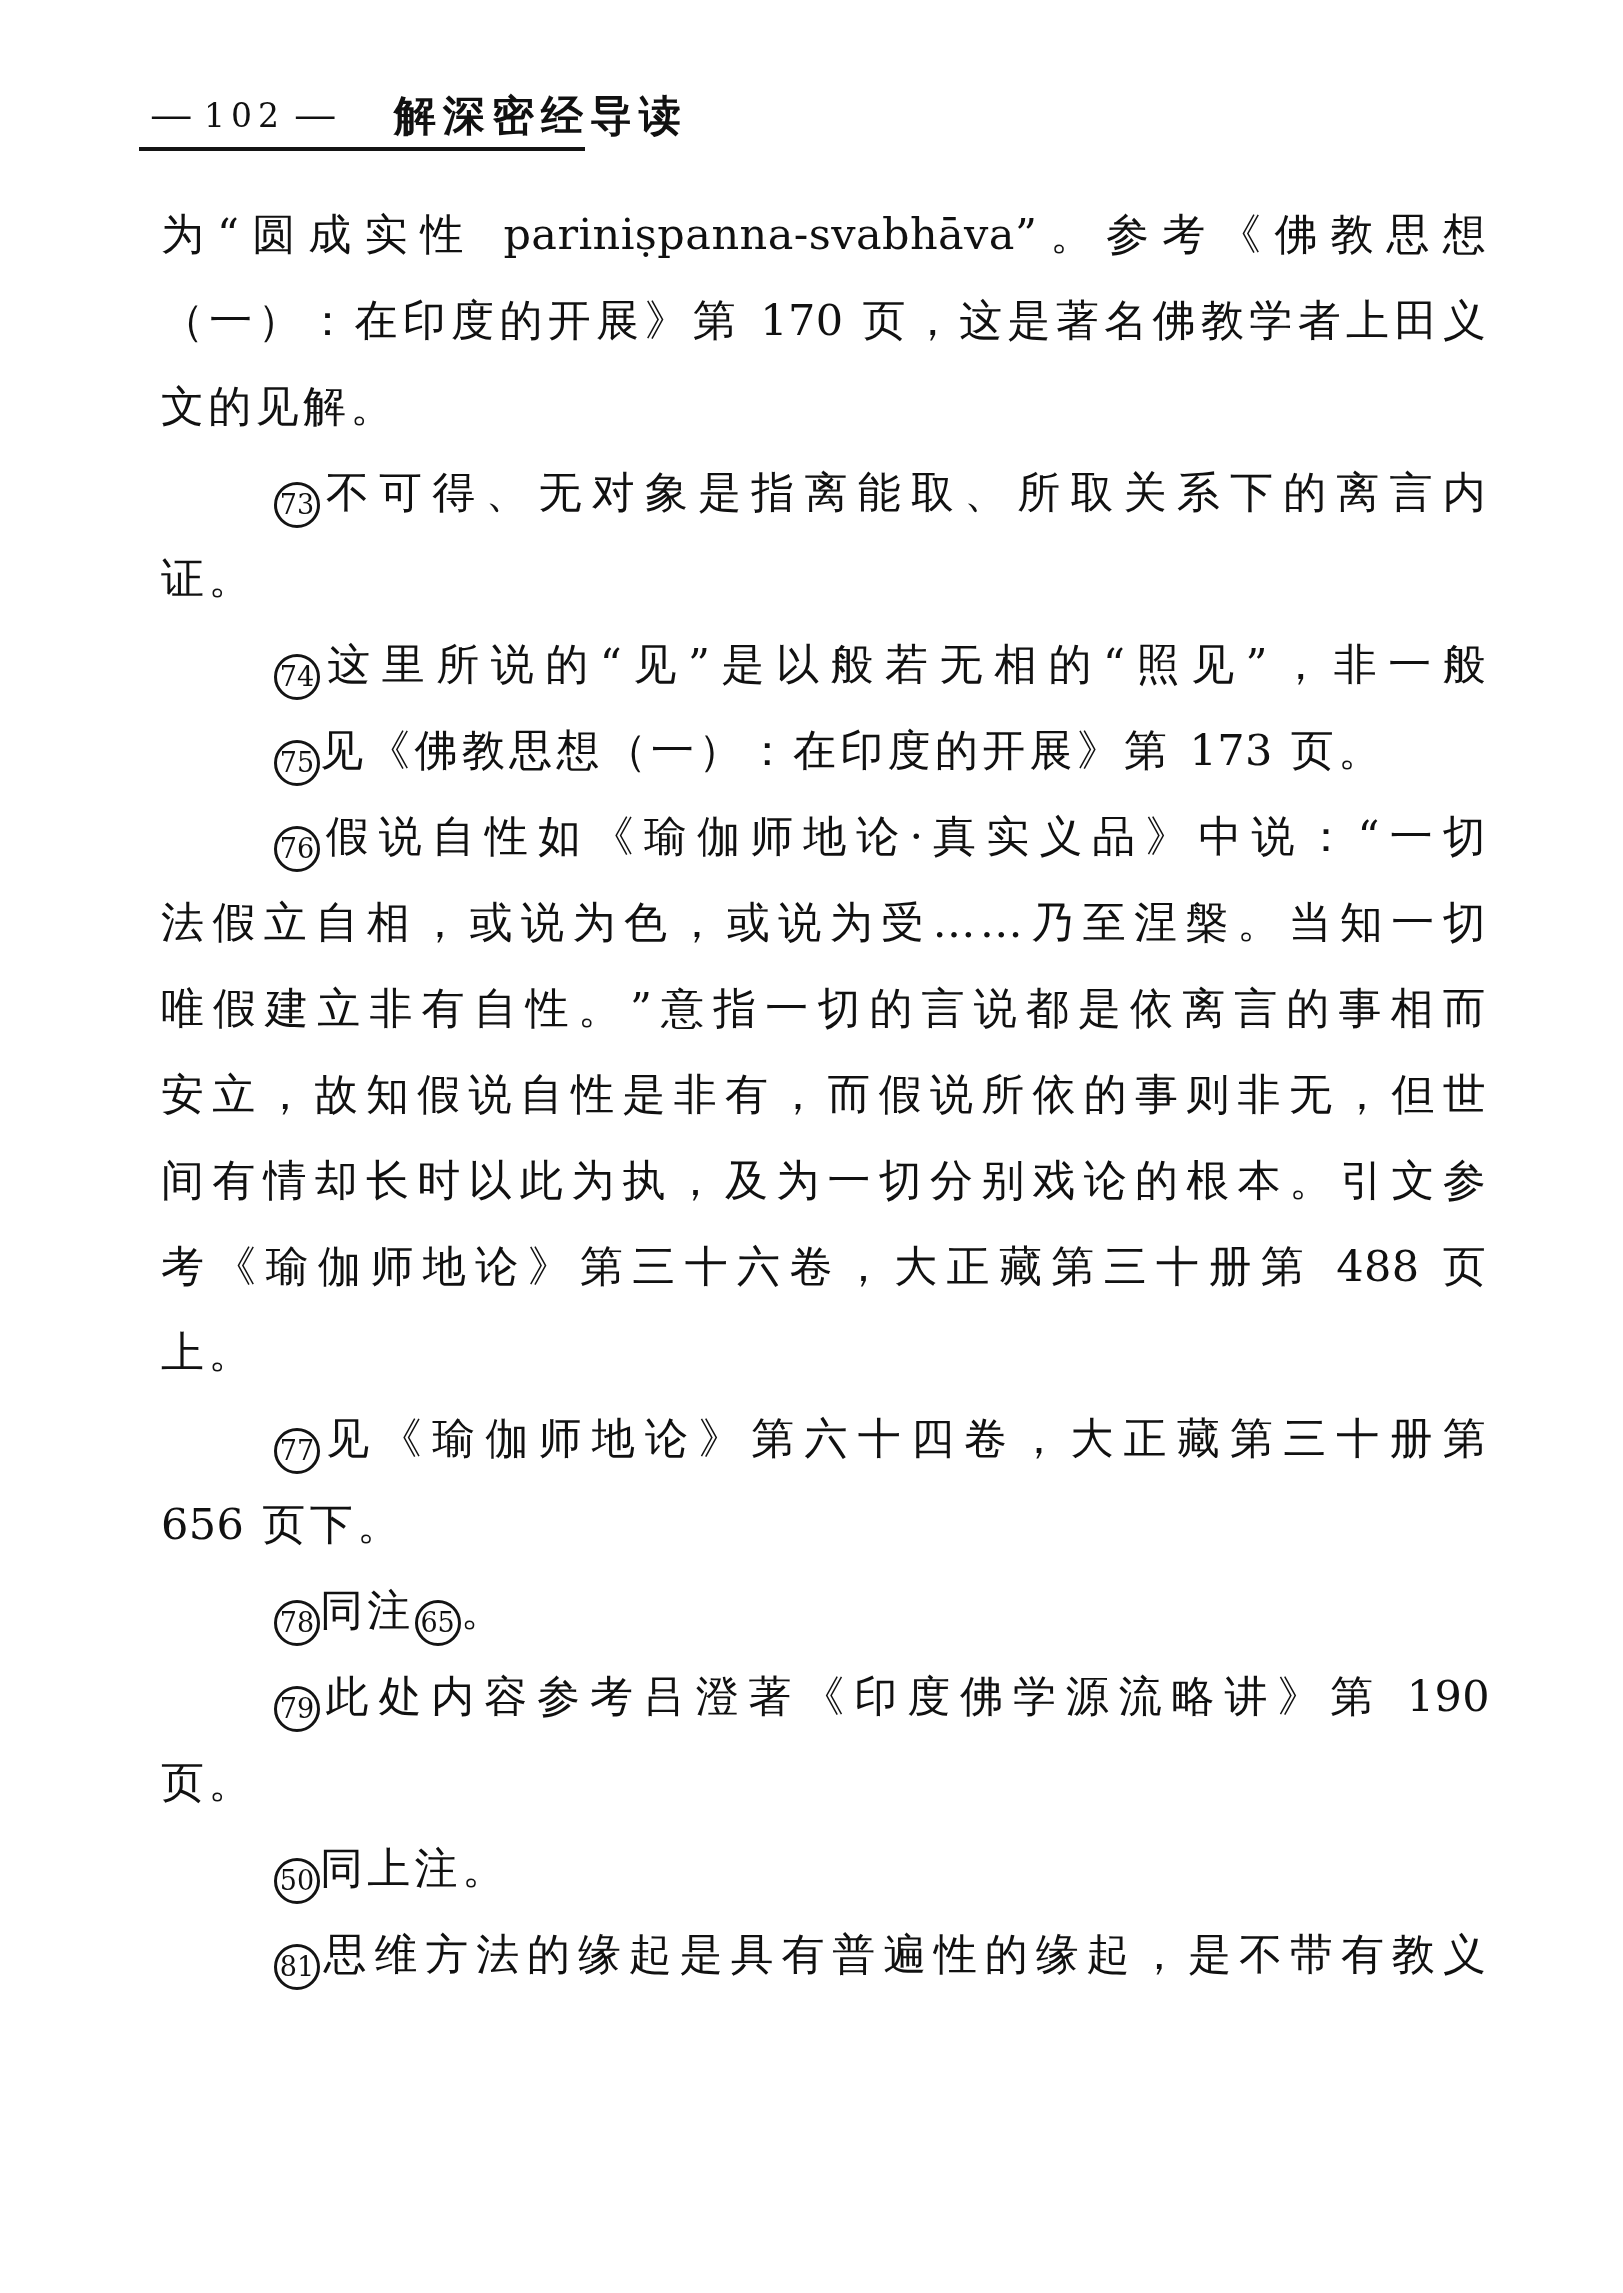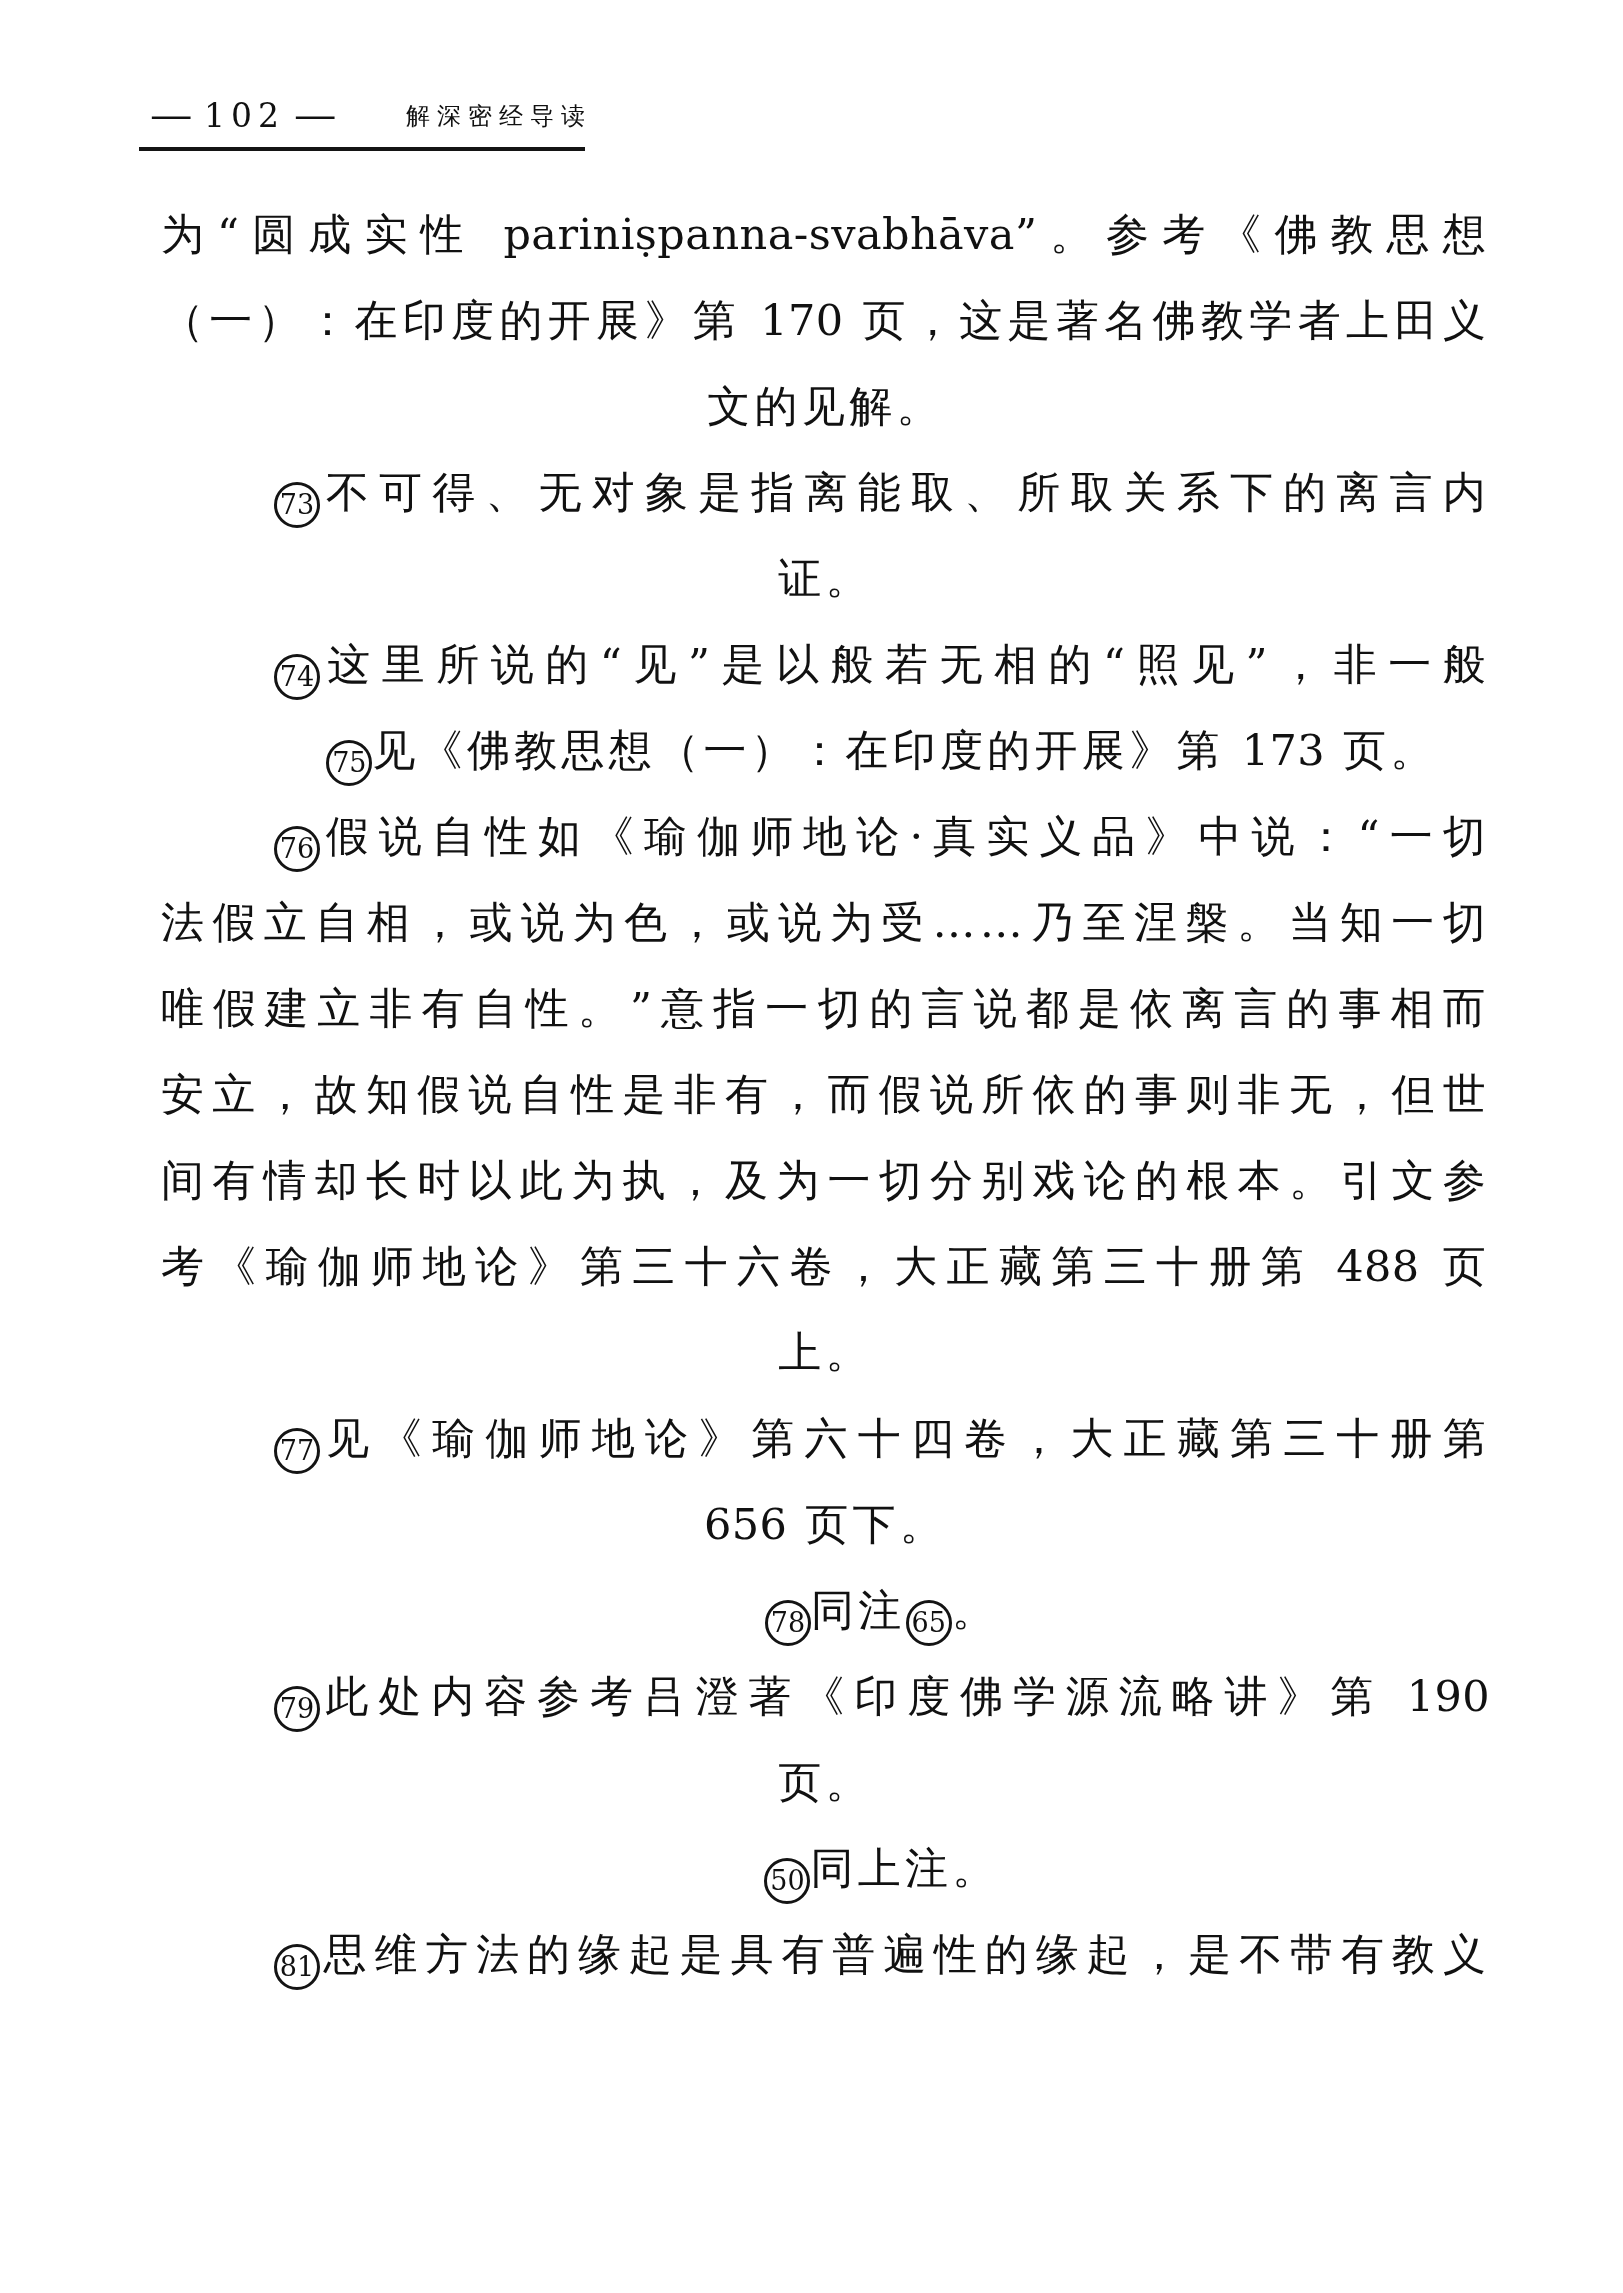--- a/index.html
+++ b/index.html
@@ -23,41 +23,41 @@
   .header .dash{
     font-family:"DejaVu Sans","Liberation Sans",sans-serif;
     font-weight:400;transform:scaleX(1.3);
     margin:0 14px;
   }
   .header .pageno{
     font-family:"DejaVu Serif","Liberation Serif",serif;
     letter-spacing:6px;
   }
   .header .title{
-    margin-left:58px;
+    margin-left:46px;
     font-family:"Liberation Sans","DejaVu Sans",sans-serif;
-    font-weight:400;
+    font-weight:700;
     letter-spacing:7px;
-    font-size:24px;
+    font-size:42px;
   }
   .header-rule{
     position:absolute;top:147px;left:139px;
     width:446px;height:4px;background:#141414;
   }
   
   .body-text{
     position:absolute;top:191px;left:161px;
     width:1329px;
     font-size:43px;
   }
   .line{
     height:86px;line-height:86px;
     letter-spacing:0.10em;
     white-space:pre-wrap;
-    text-align:center;
+    text-align:left;
   }
   .line.justify{
     text-align:justify;
     -moz-text-align-last:justify;
     text-align-last:justify;
   }
   .line.indent{ text-indent:113px; }
   .latin{
     letter-spacing:0.01em;
     font-family:"DejaVu Serif","Liberation Serif",serif;

